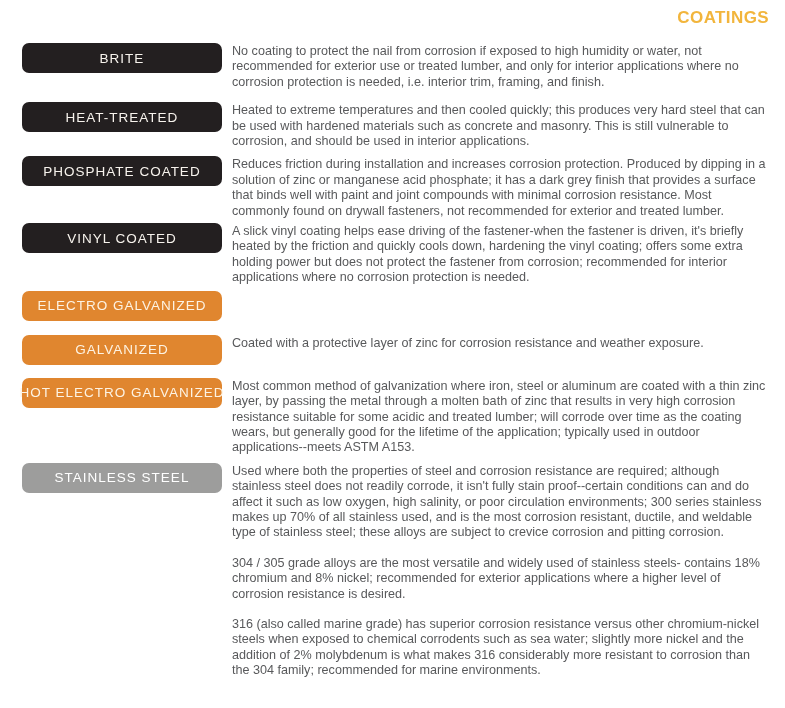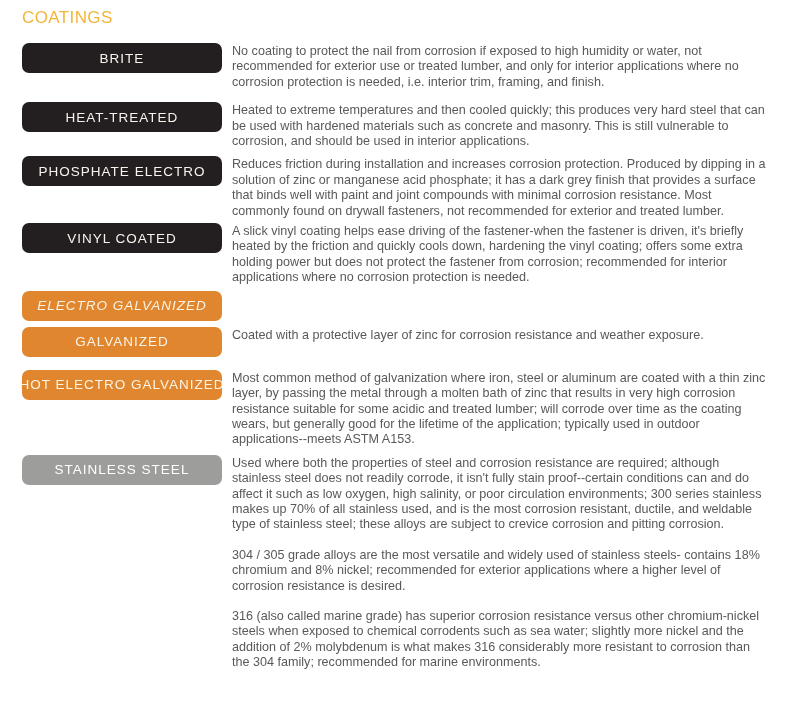--- a/index.html
+++ b/index.html
@@ -17,23 +17,24 @@
     background:#ffffff;
     font-family:"Liberation Sans", sans-serif;
     overflow:hidden;
   }
   .page{
     padding:8px 16px 0 22px;
   }
   .page-title{
     margin:0 0 15px 0;
     font-size:17px;
-    font-weight:normal;
+    font-weight:bold;
     letter-spacing:0.4px;
     color:var(--title-color);
+    text-align:right;
   }
   .row{
     display:flex;
     align-items:flex-start;
   }
   .badge{
     flex:0 0 200px;
     width:200px;
     height:30px;
     border-radius:7px;
@@ -54,21 +55,21 @@
     line-height:15.4px;
     width:540px;
     padding-top:1px;
   }
   .desc p{margin:0 0 15px 0;}
   .desc p:last-child{margin-bottom:0;}
   .gap-12{margin-bottom:12px;}
   .gap-7{margin-bottom:7px;}
   .gap-4{margin-bottom:4px;}
   .gap-5{margin-bottom:5px;}
-  .gap-6{margin-bottom:6px;font-style:italic;}
+  .gap-6{margin-bottom:14px;}
   .gap-13{margin-bottom:13px;}
 </style>
 </head>
 <body>
 
 <div class="page">
   <h1 class="page-title">COATINGS</h1>
 
   <div class="row gap-12">
     <div class="badge badge--black">BRITE</div>
@@ -78,21 +79,21 @@
   </div>
 
   <div class="row gap-7">
     <div class="badge badge--black">HEAT-TREATED</div>
     <div class="desc">
       <p>Heated to extreme temperatures and then cooled quickly; this produces very hard steel that can be used with hardened materials such as concrete and masonry. This is still vulnerable to corrosion, and should be used in interior applications.</p>
     </div>
   </div>
 
   <div class="row gap-4">
-    <div class="badge badge--black">PHOSPHATE ELECTRO</div>
+    <div class="badge badge--black">PHOSPHATE COATED</div>
     <div class="desc">
       <p>Reduces friction during installation and increases corrosion protection. Produced by dipping in a solution of zinc or manganese acid phosphate; it has a dark grey finish that provides a surface that binds well with paint and joint compounds with minimal corrosion resistance. Most commonly found on drywall fasteners, not recommended for exterior and treated lumber.</p>
     </div>
   </div>
 
   <div class="row gap-5">
     <div class="badge badge--black">VINYL COATED</div>
     <div class="desc">
       <p>A slick vinyl coating helps ease driving of the fastener-when the fastener is driven, it's briefly heated by the friction and quickly cools down, hardening the vinyl coating; offers some extra holding power but does not protect the fastener from corrosion; recommended for interior applications where no corrosion protection is needed.</p>
     </div>

